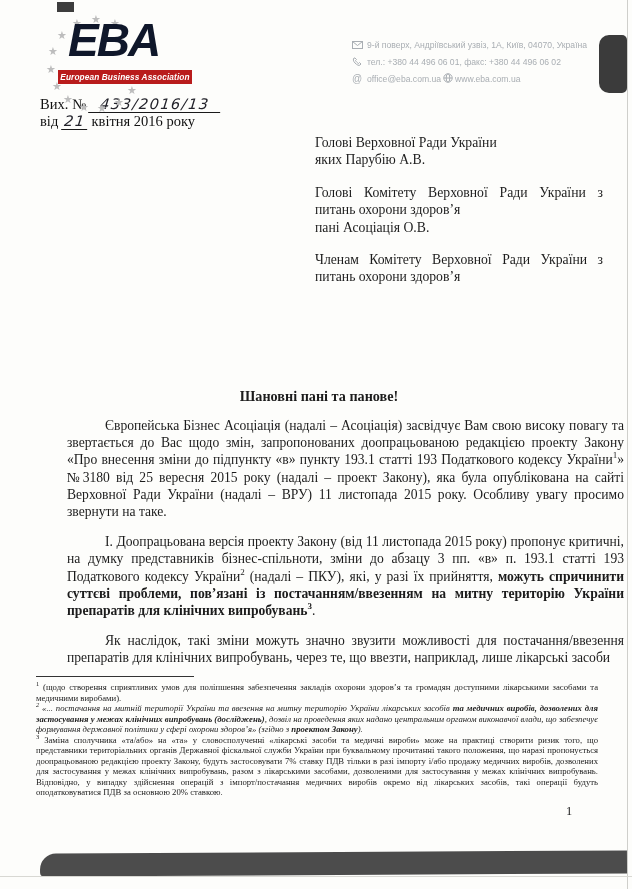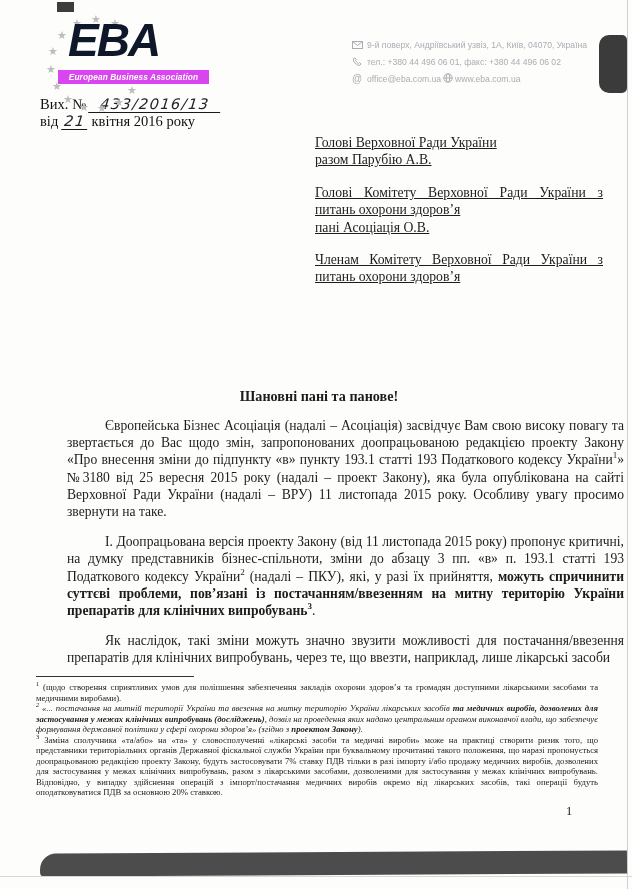--- a/index.html
+++ b/index.html
@@ -12,22 +12,22 @@
   .corner-mark{position:absolute;left:57px;top:2px;width:17px;height:10px;background:#3d3d3d;}
   .logo{position:absolute;left:30px;top:16px;width:180px;height:96px;}
   .logo .star{position:absolute;font-size:11px;color:#bdbdbd;z-index:1;
     font-family:"DejaVu Sans",sans-serif;line-height:11px;}
   .logo .acronym{
     position:absolute;left:38px;top:-8px;z-index:2;
     font-family:"Liberation Sans",sans-serif;font-weight:bold;font-style:italic;
     font-size:46px;letter-spacing:-2px;color:#0f172a;line-height:64px;
   }
   .logo .tagbar{
-    position:absolute;left:28px;top:54px;z-index:3;width:151px;height:14px;
-    background:#d946ef;display:flex;align-items:center;justify-content:center;
+    position:absolute;left:28px;top:54px;z-index:3;width:134px;height:14px;
+    background:#b91c1c;display:flex;align-items:center;justify-content:center;
   }
   .logo .tagbar span{
     font-family:"Liberation Sans",sans-serif;font-style:italic;font-weight:bold;
     font-size:8.3px;color:#ffffff;white-space:nowrap;letter-spacing:.1px;
   }
   
   .contact{
     position:absolute;left:352px;top:36px;width:250px;
     font-family:"Liberation Sans",sans-serif;font-size:8.6px;color:#a9aeb3;
   }
@@ -42,21 +42,21 @@
     font-family:"DejaVu Sans",sans-serif;font-style:italic;color:#23232b;
     letter-spacing:1.5px;font-size:14.5px;
   }
   .hand-line{display:inline-block;width:132px;border-bottom:1.4px solid #1a1a1a;
     text-align:center;transform:skewX(-6deg);}
   .hand-day{display:inline-block;width:26px;border-bottom:1.3px solid #1a1a1a;
     text-align:center;transform:skewX(-6deg);}
   
   .recipients{position:absolute;left:315px;top:134px;width:288px;
     font-size:13.7px;line-height:17.4px;}
-  .recipients .block{margin-bottom:15px;text-decoration:underline;}
+  .recipients .block{margin-bottom:15px;}
   .recipients .body{text-align:justify;}
   .recipients .name{text-align:left;}
   
   .subject{position:absolute;left:44px;top:348px;width:280px;
     font-style:italic;font-size:13.7px;line-height:17.3px;text-align:justify;}
   .salutation{position:absolute;left:40px;top:388px;width:558px;
     text-align:center;font-weight:bold;font-size:14.2px;}
   
   .body-text{position:absolute;left:40px;top:417px;width:557px;
     font-size:13.6px;line-height:17.2px;text-align:justify;margin-left:27px;}
@@ -149,21 +149,21 @@
     <div>
       <span>від</span>
       <span class="hand hand-day">21</span>
       <span>квітня 2016 року</span>
     </div>
   </div>
 
   <div class="recipients">
     <div class="block">
       <div class="body">Голові Верховної Ради України</div>
-      <div class="name">разом Парубію А.В.</div>
+      <div class="name">яких Парубію А.В.</div>
     </div>
     <div class="block">
       <div class="body">Голові Комітету Верховної Ради України з питань охорони здоров’я</div>
       <div class="name">пані Асоціація О.В.</div>
     </div>
     <div class="block">
       <div class="body">Членам Комітету Верховної Ради України з питань охорони здоров’я</div>
       <div class="name"></div>
     </div>
   </div>

